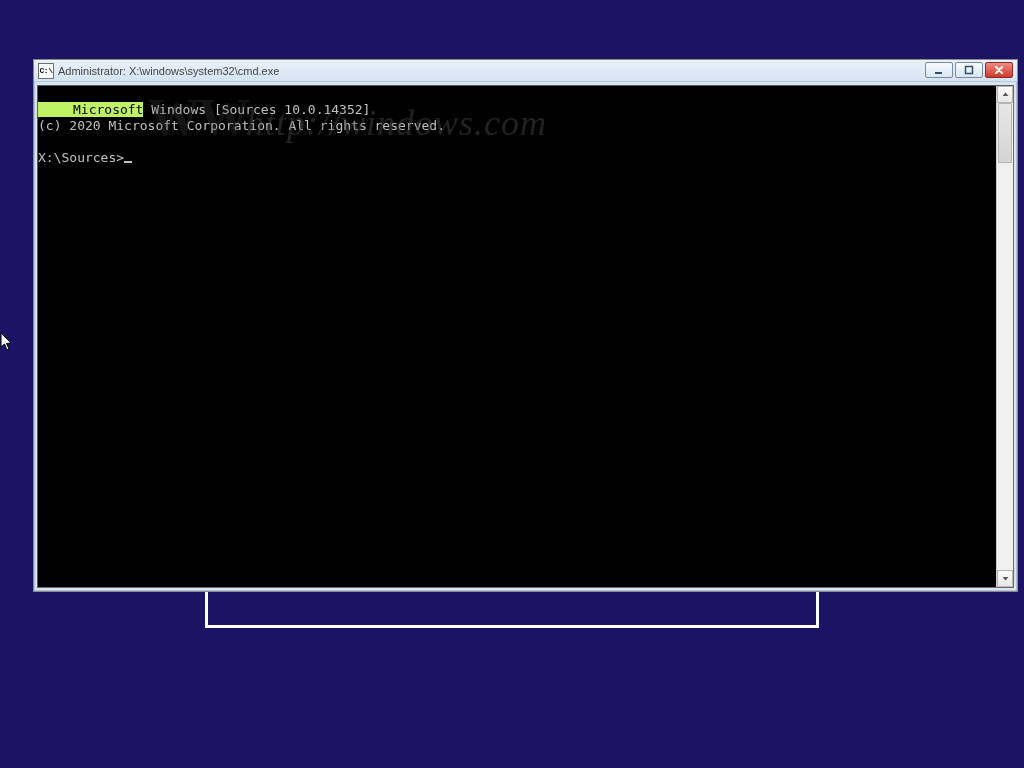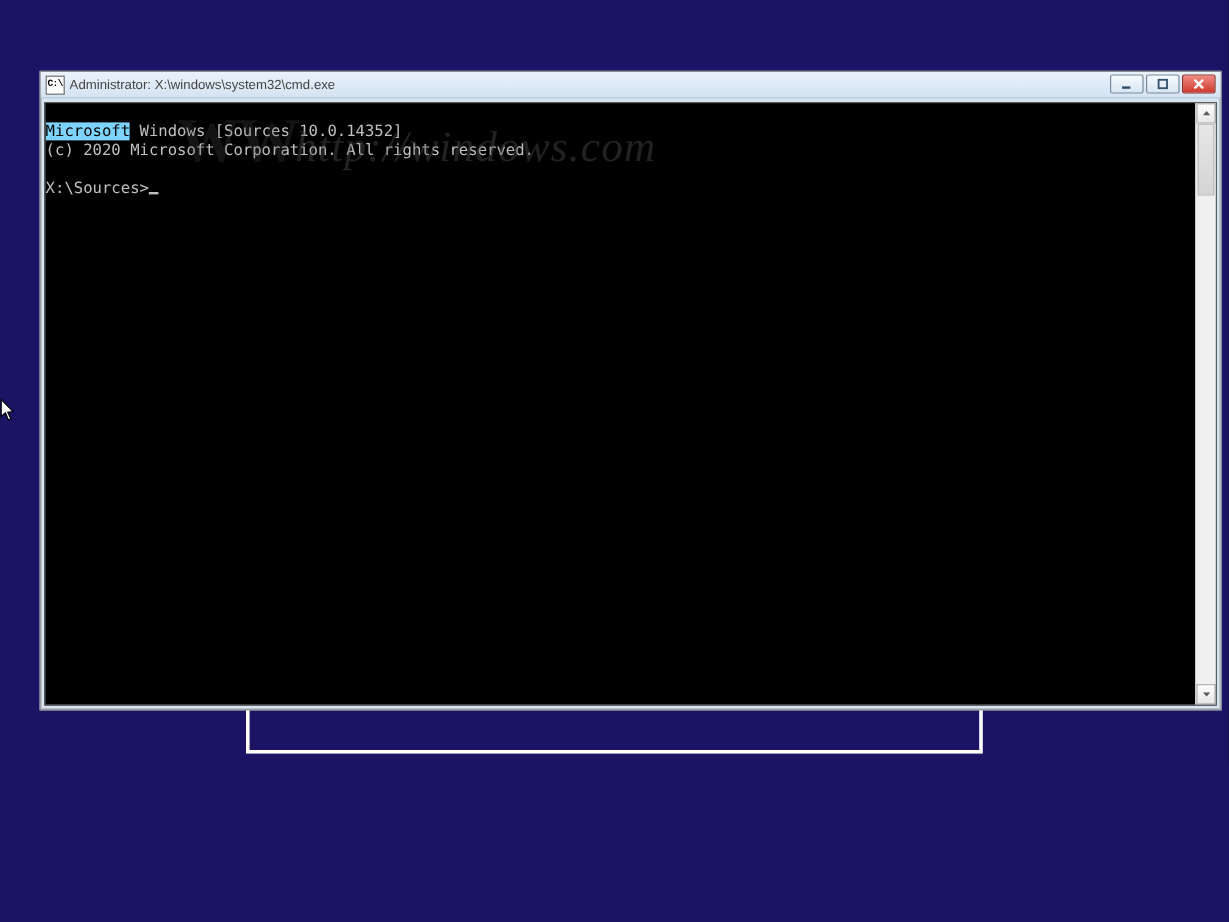--- a/index.html
+++ b/index.html
@@ -114,22 +114,23 @@
       font-family: "Lucida Console", "Consolas", monospace;
       font-size: 13px;
       line-height: 16px;
       color: #c0c0c0;
       white-space: pre;
       padding: 0;
       position: relative;
     }
     .console .line { padding-left: 0; }
     .console .hl {
-      background: #7dd3fc;
+      background: #bef264;
       color: #000;
+      padding-left: 35px;
     }
     .caret {
       display: inline-block;
       width: 8px;
       height: 2px;
       background: #c0c0c0;
       vertical-align: -1px;
       margin-left: 0;
     }
     .scrollbar {

